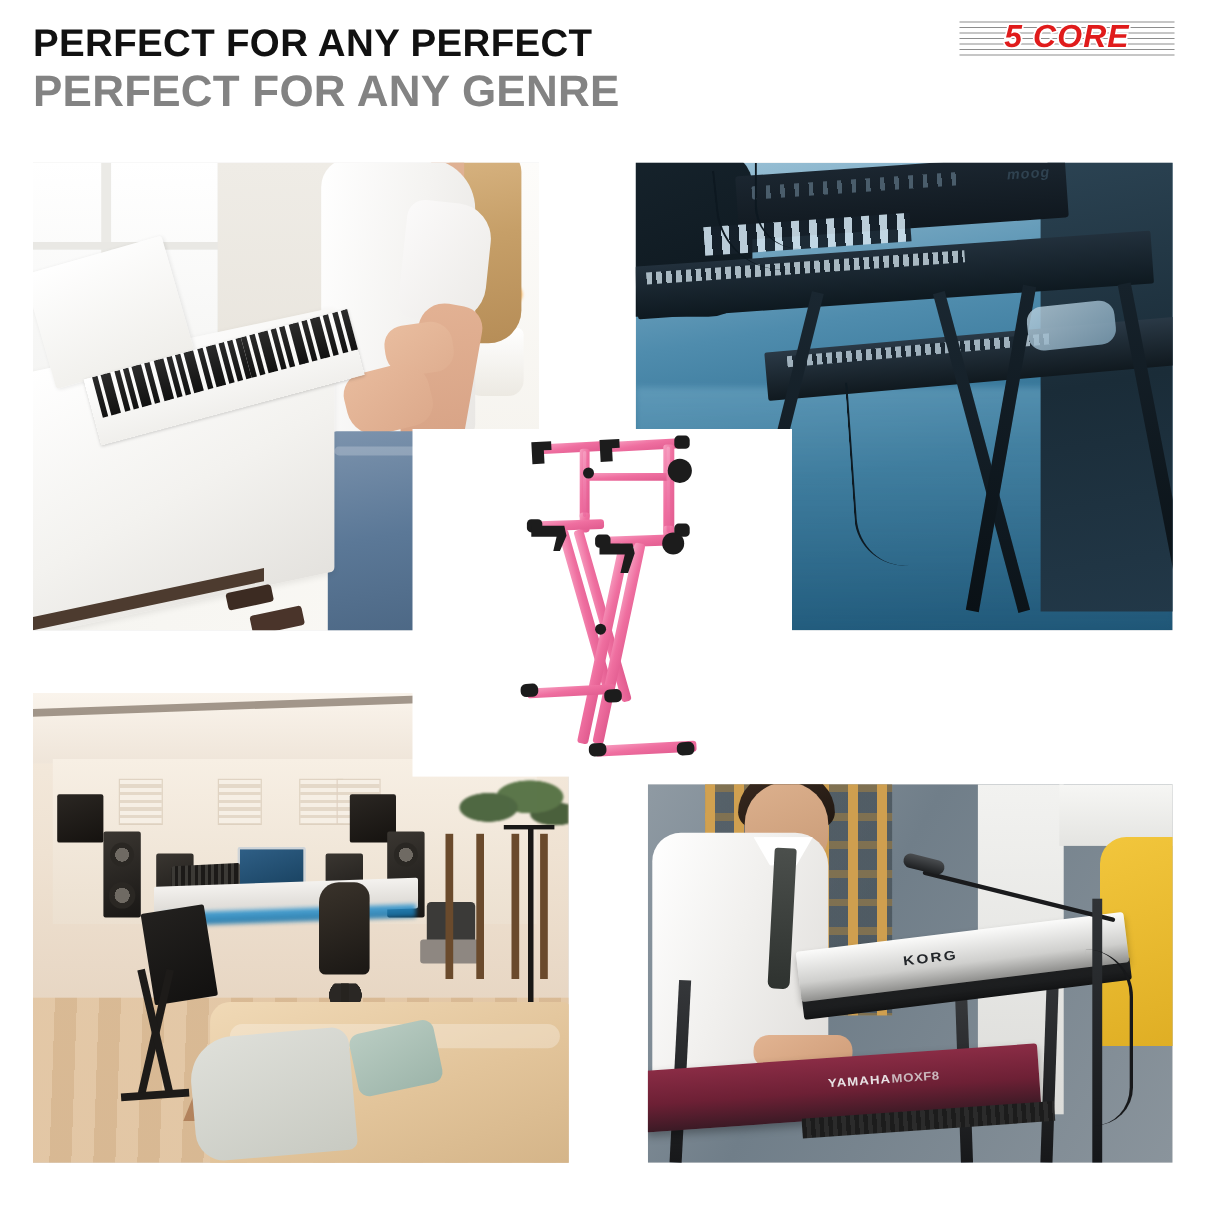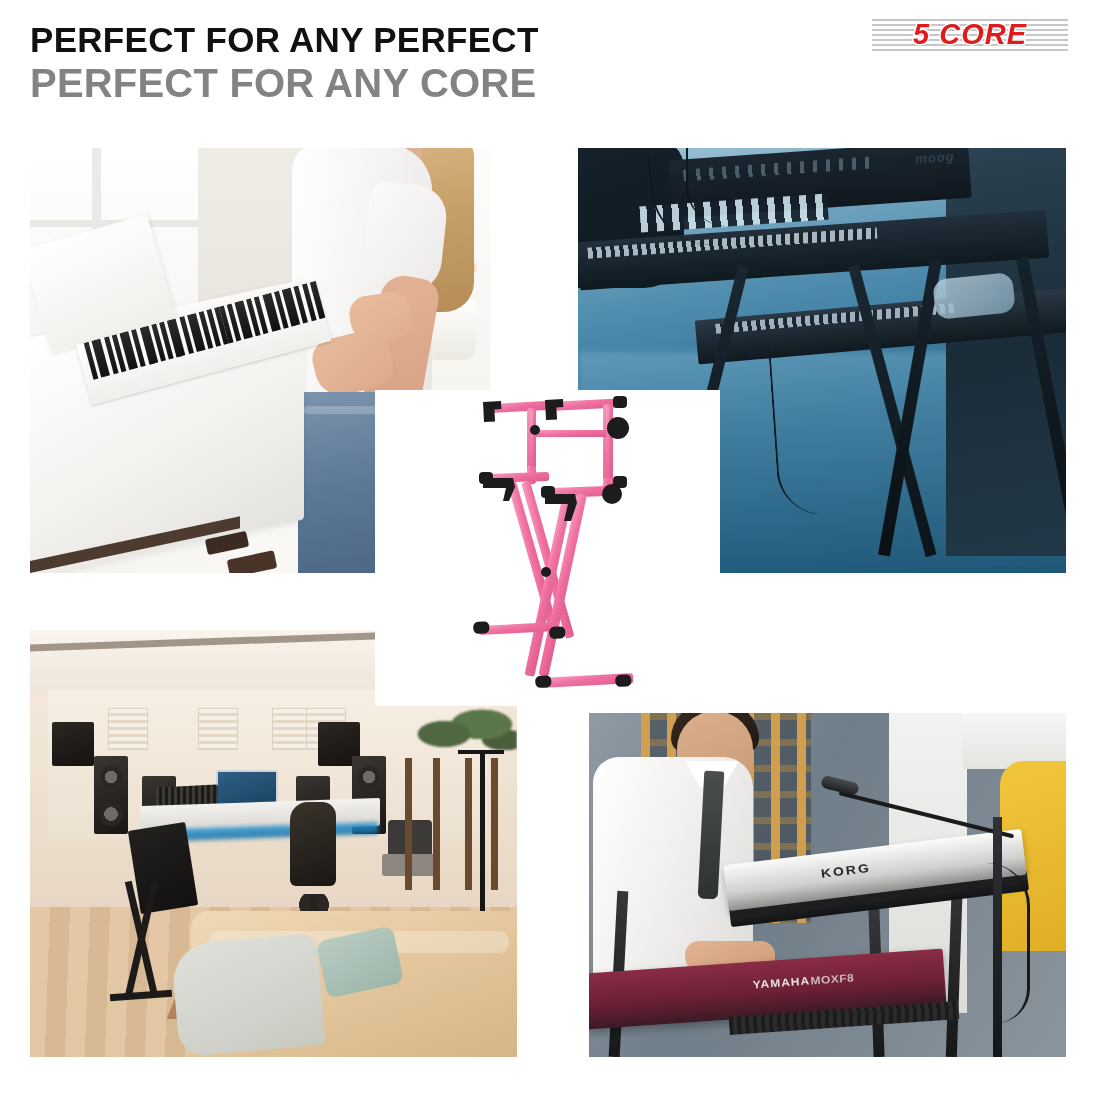--- a/index.html
+++ b/index.html
@@ -657,21 +657,21 @@
   }
   #product-card svg { display: block; width: 100%; height: 100%; }
 </style>
 </head>
 <body>
 
 <div class="poster">
 
   <div class="headline-block">
     <div class="headline-line1">PERFECT FOR ANY PERFECT</div>
-    <div class="headline-line2">PERFECT FOR ANY CORE</div>
+    <div class="headline-line2">PERFECT FOR ANY GENRE</div>
   </div>
 
   <div class="logo">
     <svg class="logo-staff" viewBox="0 0 196 45" preserveAspectRatio="none">
       <g stroke="#8d8d8d" stroke-width="1.1" fill="none">
         <line x1="0" y1="8" x2="196" y2="8"></line>
         <line x1="0" y1="13" x2="196" y2="13"></line>
         <line x1="0" y1="18" x2="196" y2="18"></line>
         <line x1="0" y1="23" x2="196" y2="23"></line>
         <line x1="0" y1="28" x2="196" y2="28"></line>

